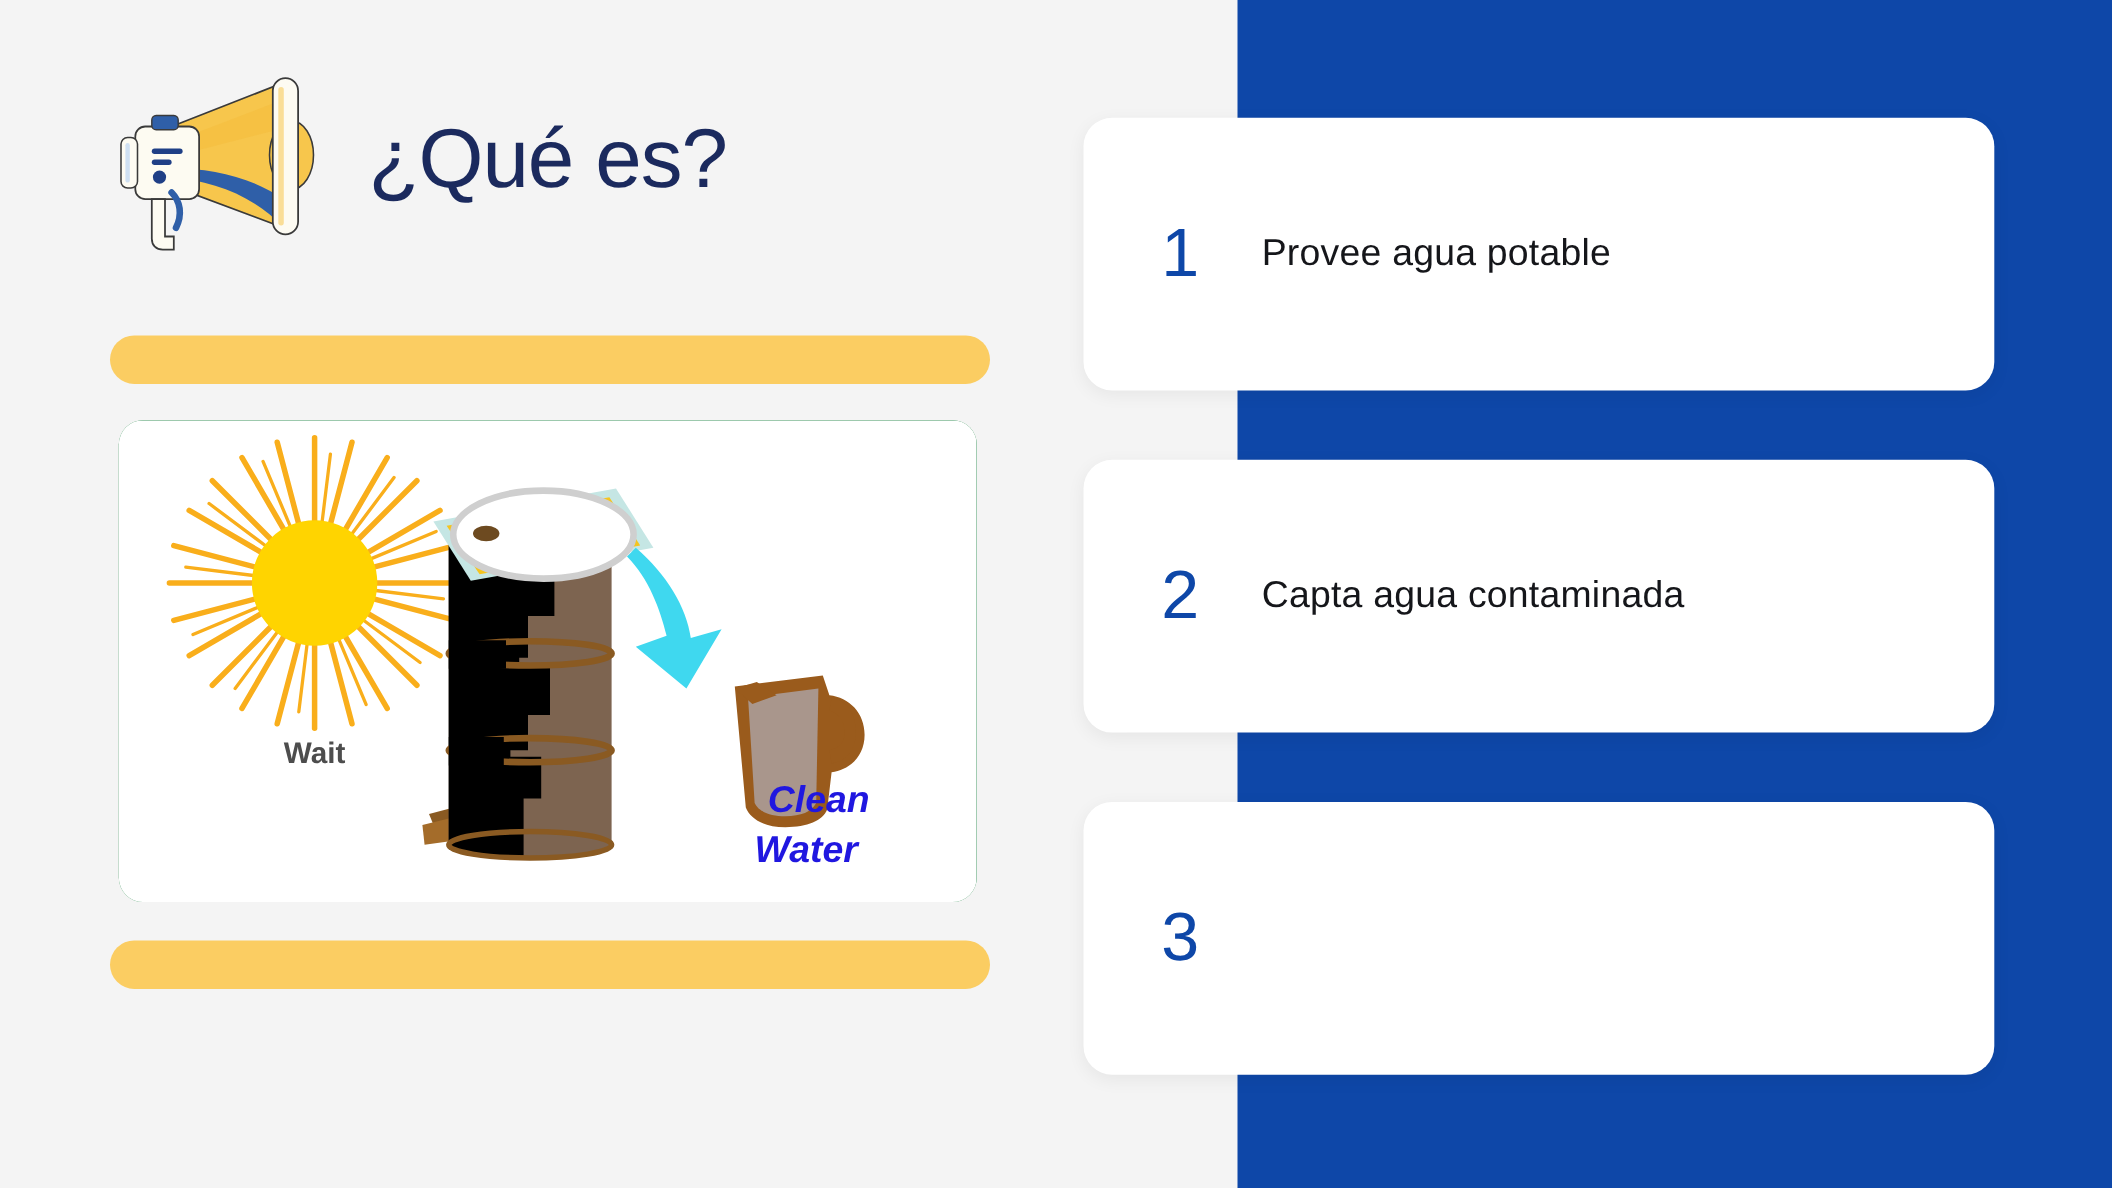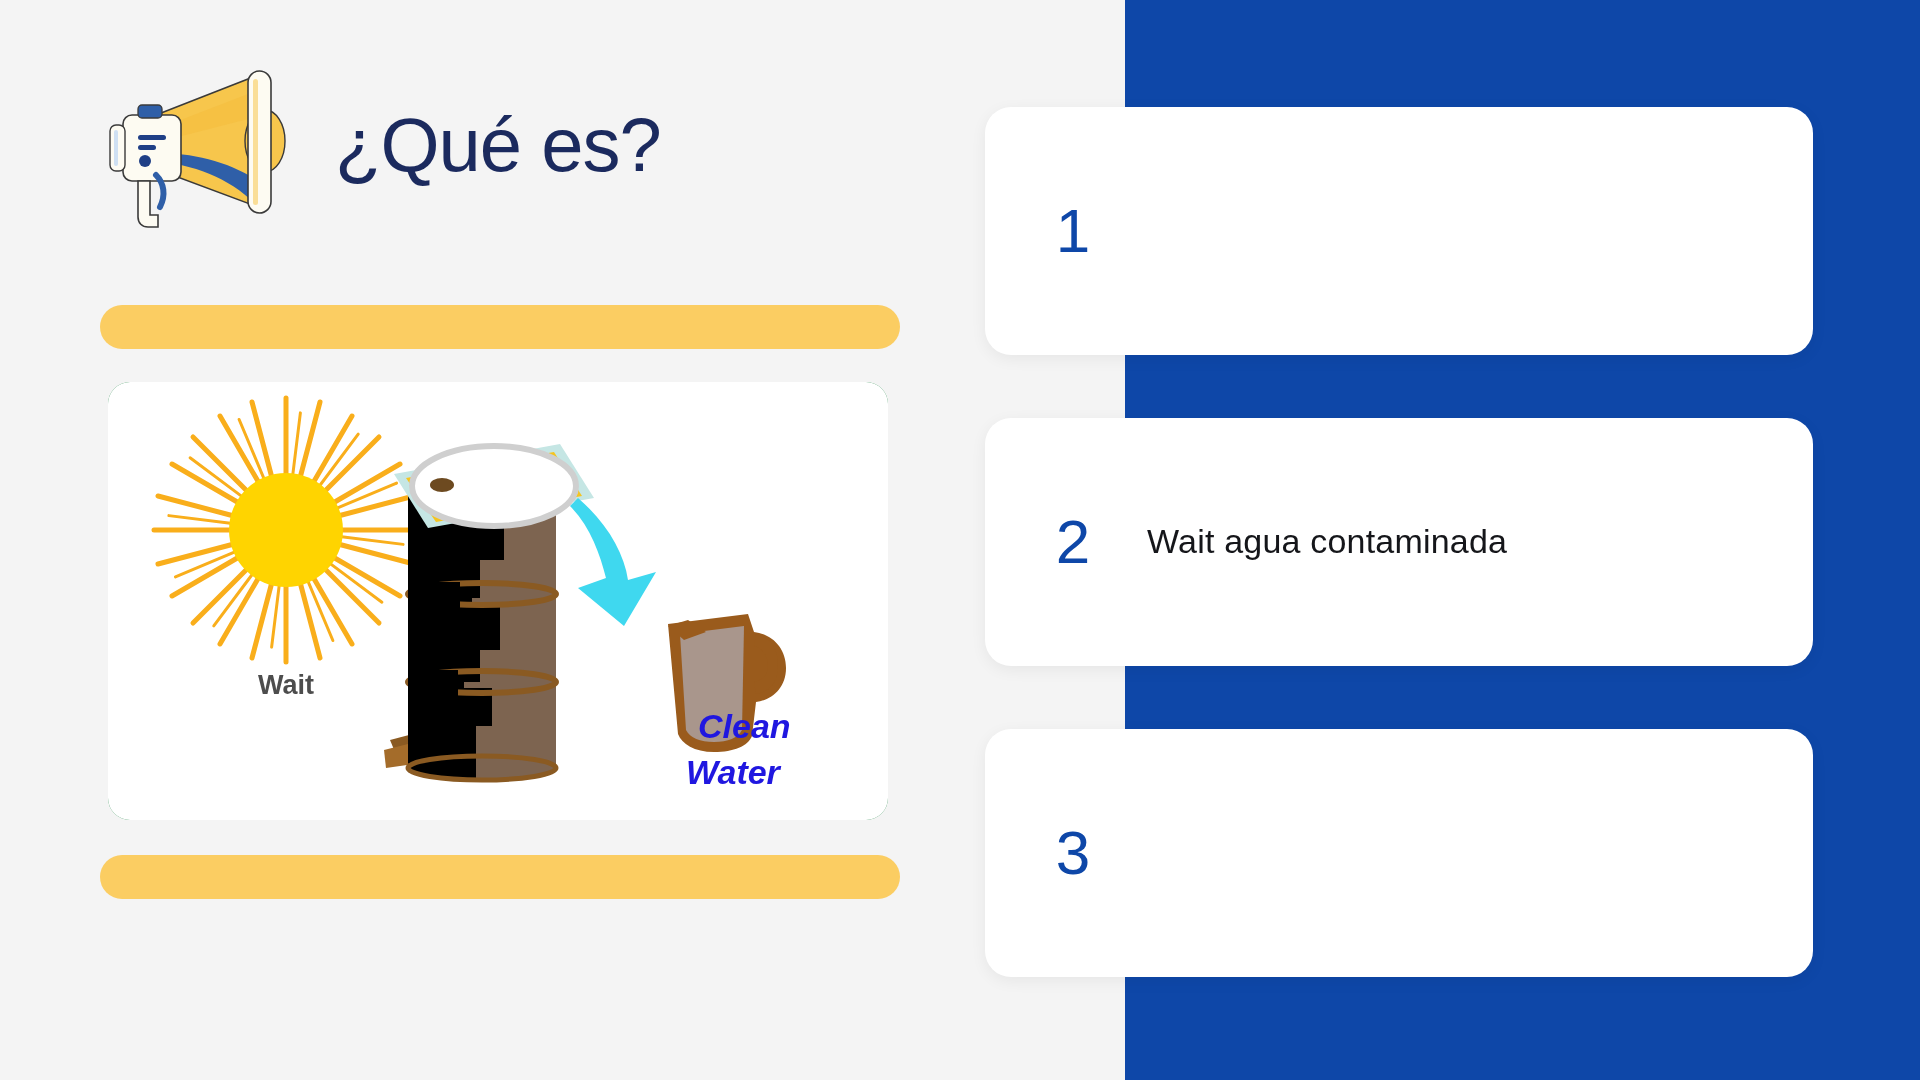--- a/index.html
+++ b/index.html
@@ -260,24 +260,25 @@
       <text x="590" y="356" font-family="'Liberation Sans', sans-serif" font-size="34" font-weight="bold" fill="#2017e0" font-style="italic">Clean</text>
       <text x="578" y="402" font-family="'Liberation Sans', sans-serif" font-size="34" font-weight="bold" fill="#2017e0" font-style="italic">Water</text>
     </svg>
   </div>
 </div>
 
 <div class="cards">
 
   <div class="step-card c1">
     <div class="step-number">1</div>
+    <div class="step-text">Provee agua potable</div>
   </div>
 
   <div class="step-card c2">
     <div class="step-number">2</div>
-    <div class="step-text">Wait agua contaminada</div>
+    <div class="step-text">Capta agua contaminada</div>
   </div>
 
   <div class="step-card c3">
     <div class="step-number">3</div>
   </div>
 
 </div>
 
 </body></html>

